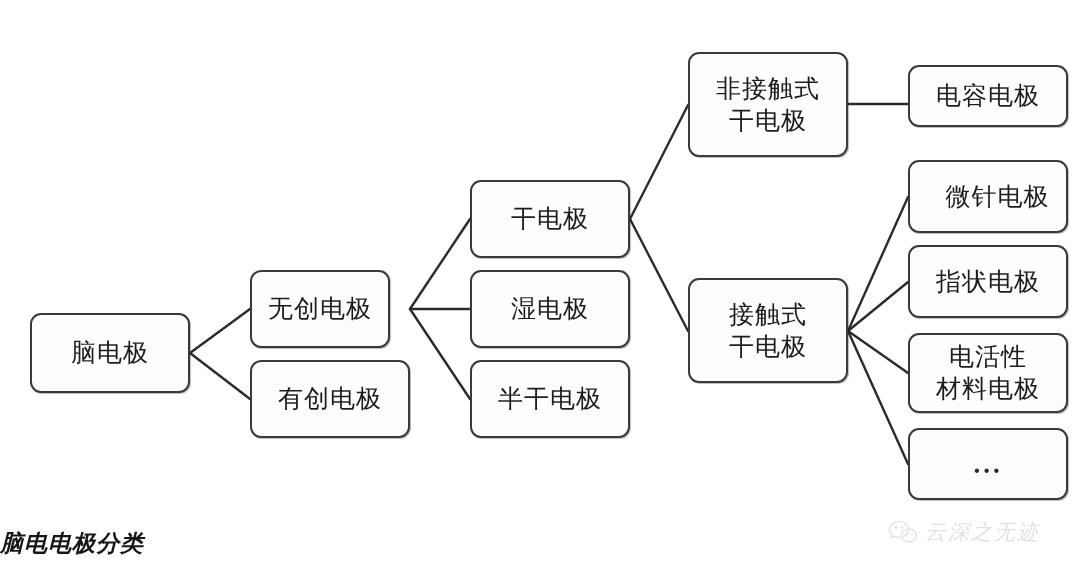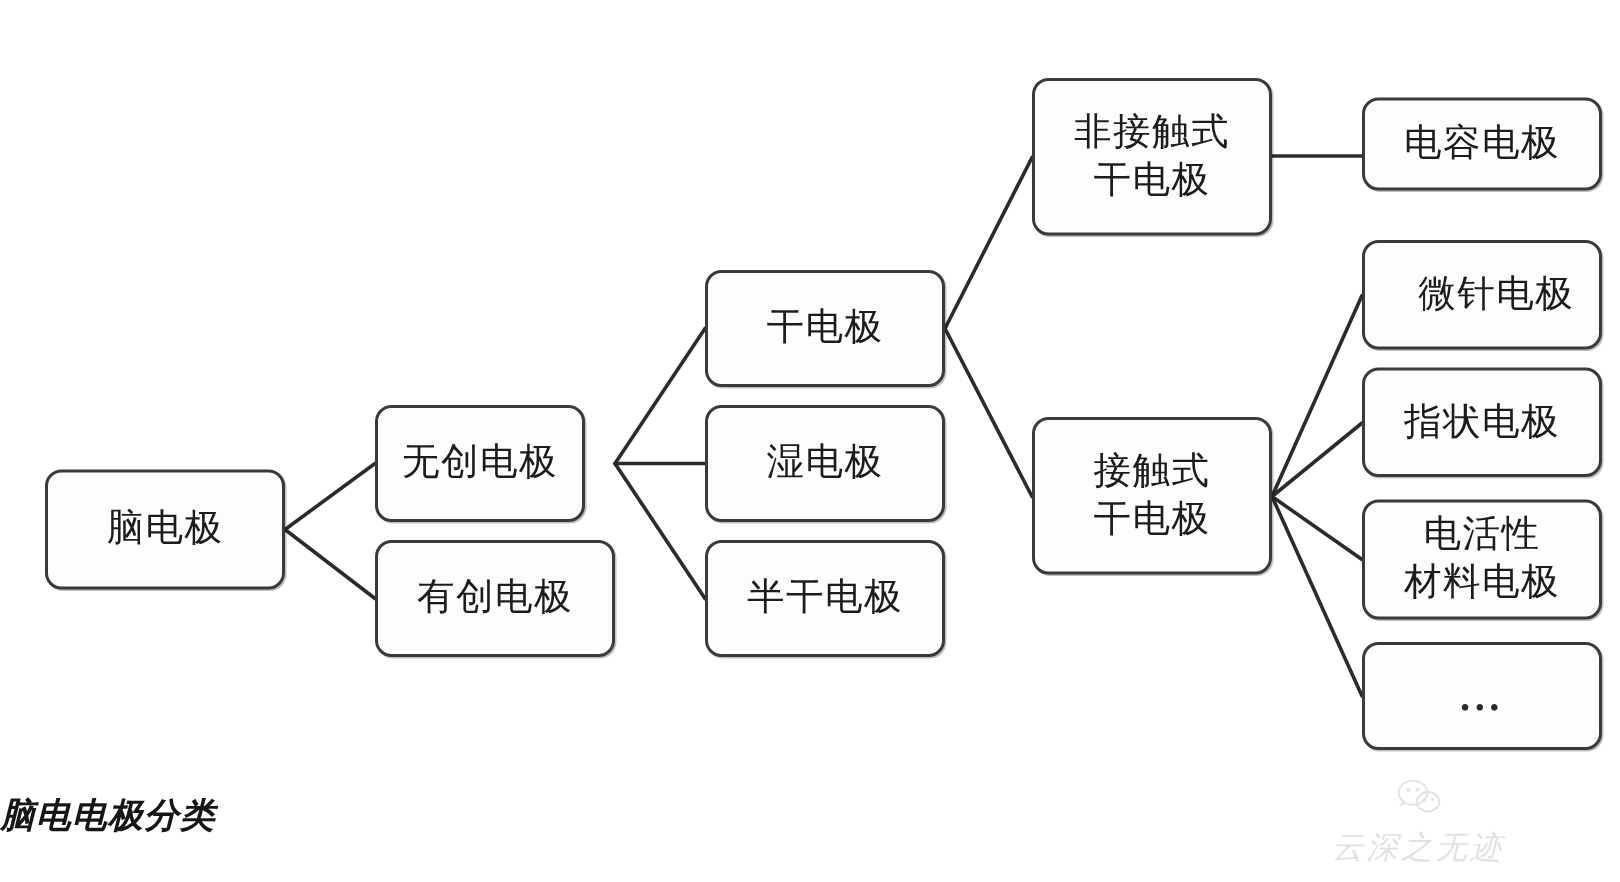--- a/index.html
+++ b/index.html
@@ -65,21 +65,20 @@
     font-family: "Liberation Serif", "DejaVu Serif", serif;
   }
   #watermark {
     position: absolute;
     left: 888px;
     top: 518px;
     display: flex;
     align-items: center;
     gap: 7px;
     opacity: 0.55;
-    flex-direction: column;
   }
   #watermark .wm-text {
     font-size: 21px;
     color: #c9c9c9;
     font-style: italic;
     letter-spacing: 2px;
     font-family: "Liberation Serif", "DejaVu Serif", serif;
   }
   #watermark .wm-icon svg { display: block; }
 </style>

